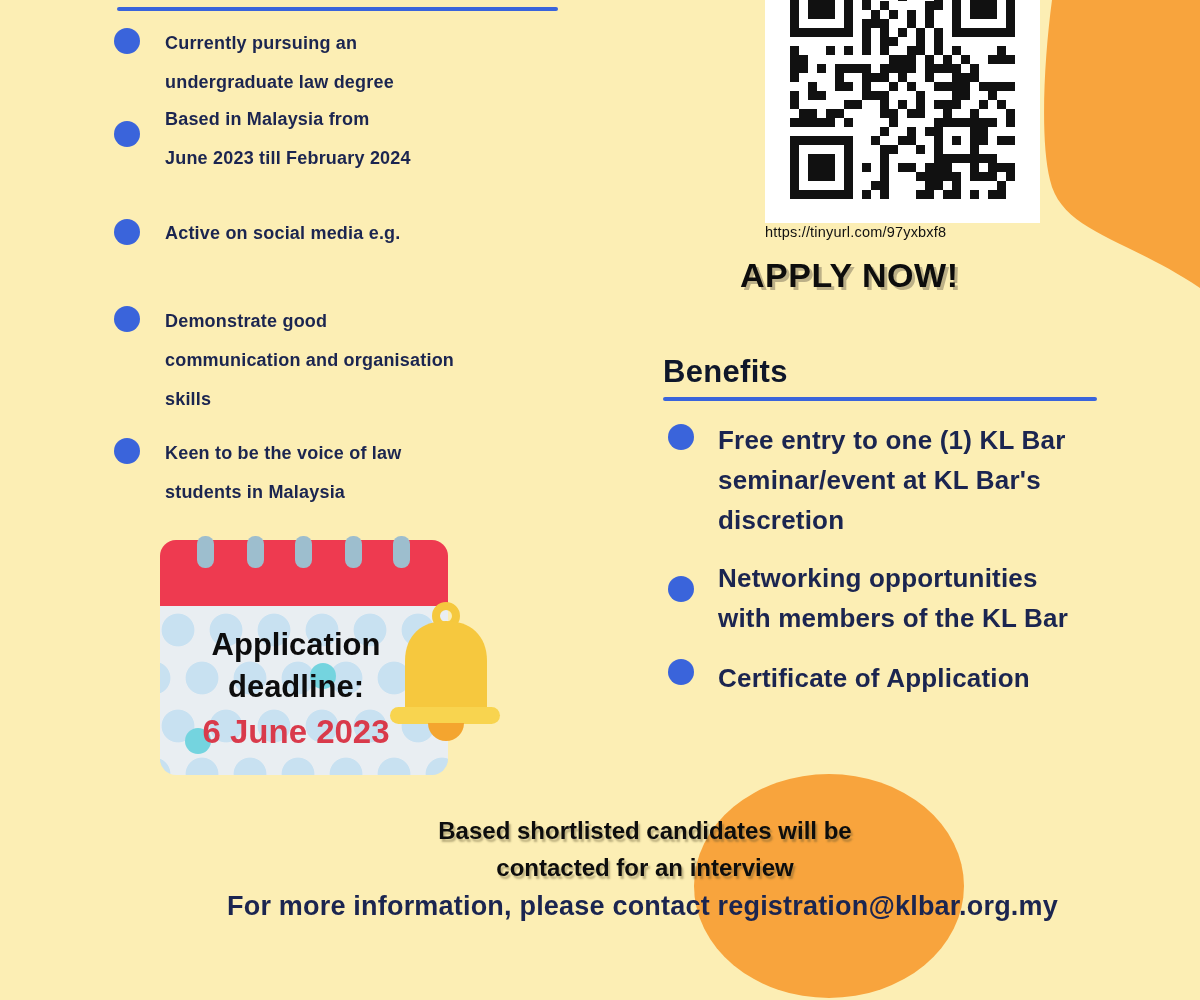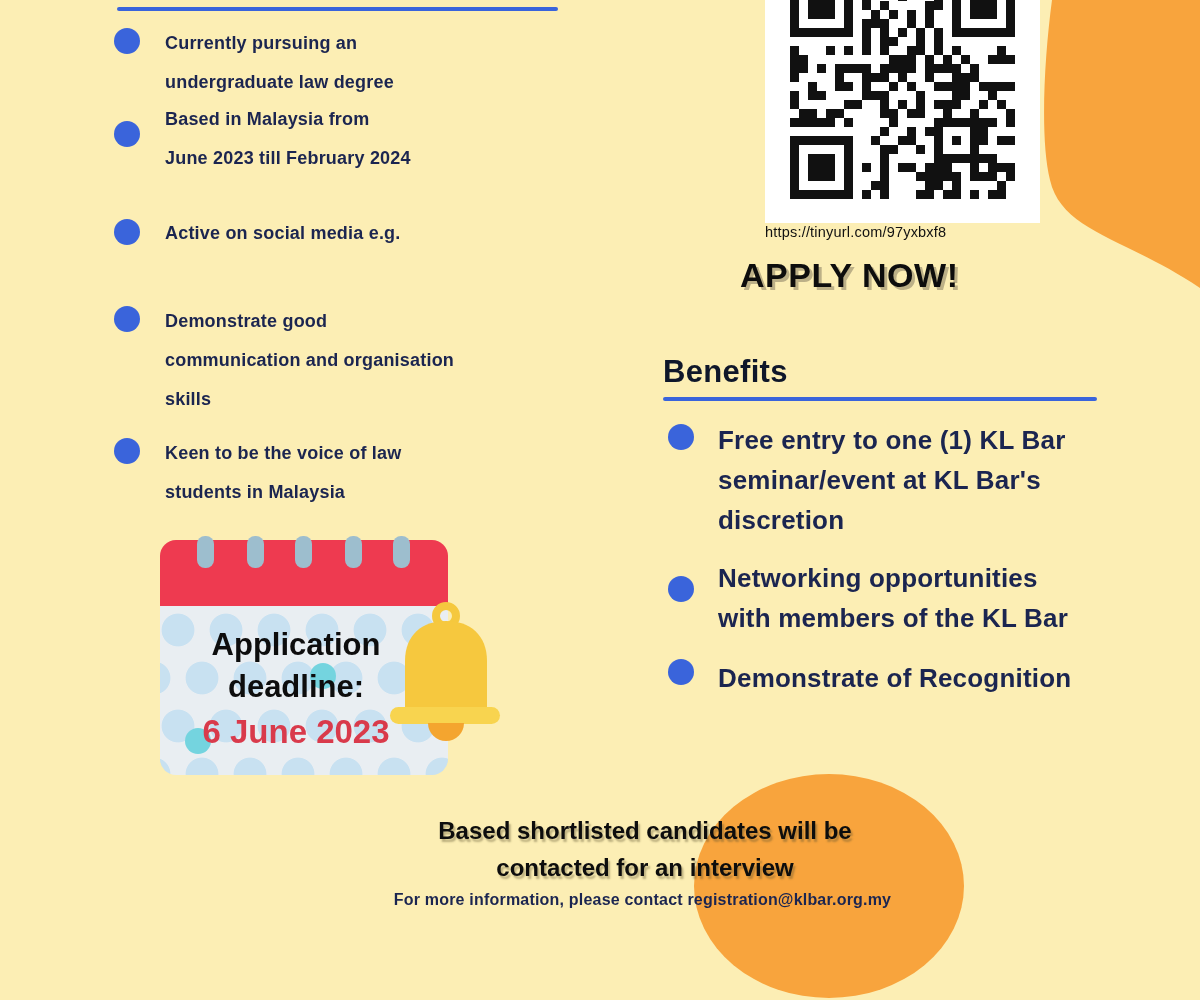--- a/index.html
+++ b/index.html
@@ -36,21 +36,21 @@
       radial-gradient(circle,#C8E1F1 16px,rgba(0,0,0,0) 16.8px),
       radial-gradient(circle,#C8E1F1 16px,rgba(0,0,0,0) 16.8px);
     background-size:48px 96px,48px 96px;
     background-position:-6px -24px,18px 24px;}
   .teal-dot{position:absolute;width:26px;height:26px;border-radius:50%;background:#74D4DF;}
   #cal-text{position:absolute;left:0;top:88px;width:272px;text-align:center;color:#0d0d0d;font-weight:700;font-size:31px;line-height:42px;}
   #cal-date{color:#D93A4B;font-size:33px;margin-top:3px;}
   #bell{position:absolute;left:228px;top:63px;width:114px;height:142px;}
   
   #notice{left:295px;top:812px;width:700px;text-align:center;color:#0d0d0d;font-weight:700;font-size:24px;line-height:37px;text-shadow:2px 3px 2px rgba(90,80,45,.4);}
-  #contact{left:145px;top:891px;width:995px;text-align:center;color:#1B2550;font-weight:700;font-size:16px;letter-spacing:.2px;}
+  #contact{left:145px;top:891px;width:995px;text-align:center;color:#1B2550;font-weight:700;font-size:27px;letter-spacing:.2px;}
 </style>
 </head>
 <body>
 
 <svg id="blob-top-right" class="abs" viewBox="0 0 160 300" width="160" height="300">
   <path d="M 12 0 C 4 60 0 140 10 180 C 22 232 86 238 160 288 L 160 0 Z" fill="#F8A43D"></path>
 </svg>
 
 <div id="circle-bottom-right" class="abs"></div>
 
@@ -412,21 +412,21 @@
 </div>
 
 <div class="abs dot" style="left:668px;top:576px"></div>
 <div class="abs ben-text" style="left:718px;top:558px">
   <div>Networking opportunities</div>
   <div>with members of the KL Bar</div>
 </div>
 
 <div class="abs dot" style="left:668px;top:659px"></div>
 <div class="abs ben-text" style="left:718px;top:658px">
-  <div>Demonstrate of Recognition</div>
+  <div>Certificate of Application</div>
 </div>
 
 <div id="calendar" class="abs">
   <div id="cal-header"></div>
   <div class="cal-tab" style="left:37px"></div>
   <div class="cal-tab" style="left:87px"></div>
   <div class="cal-tab" style="left:135px"></div>
   <div class="cal-tab" style="left:185px"></div>
   <div class="cal-tab" style="left:233px"></div>
   <div id="cal-body">

